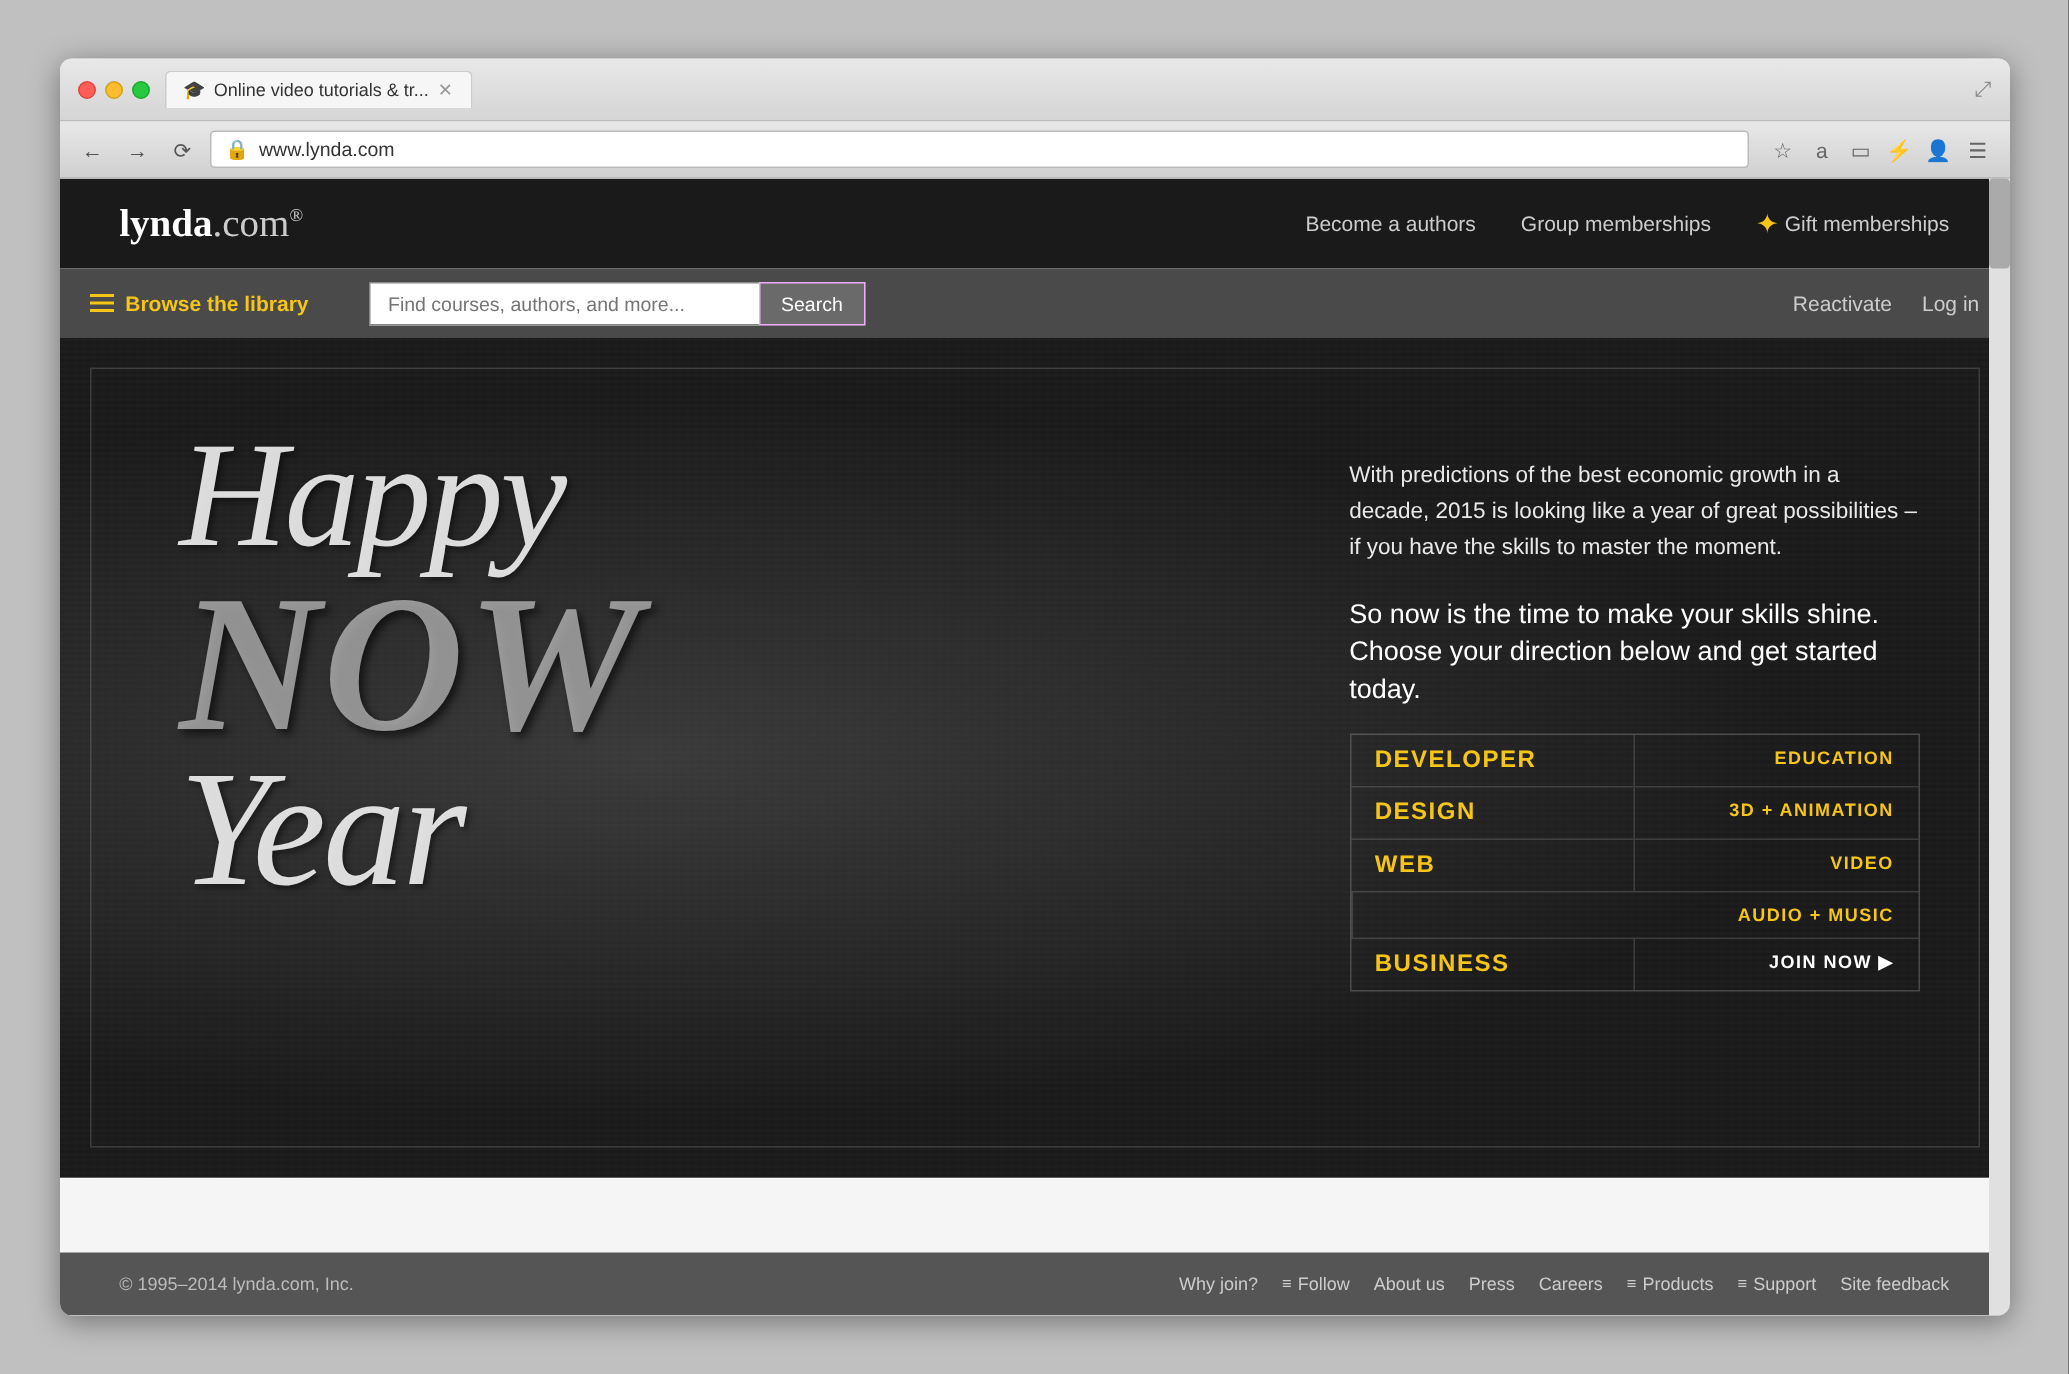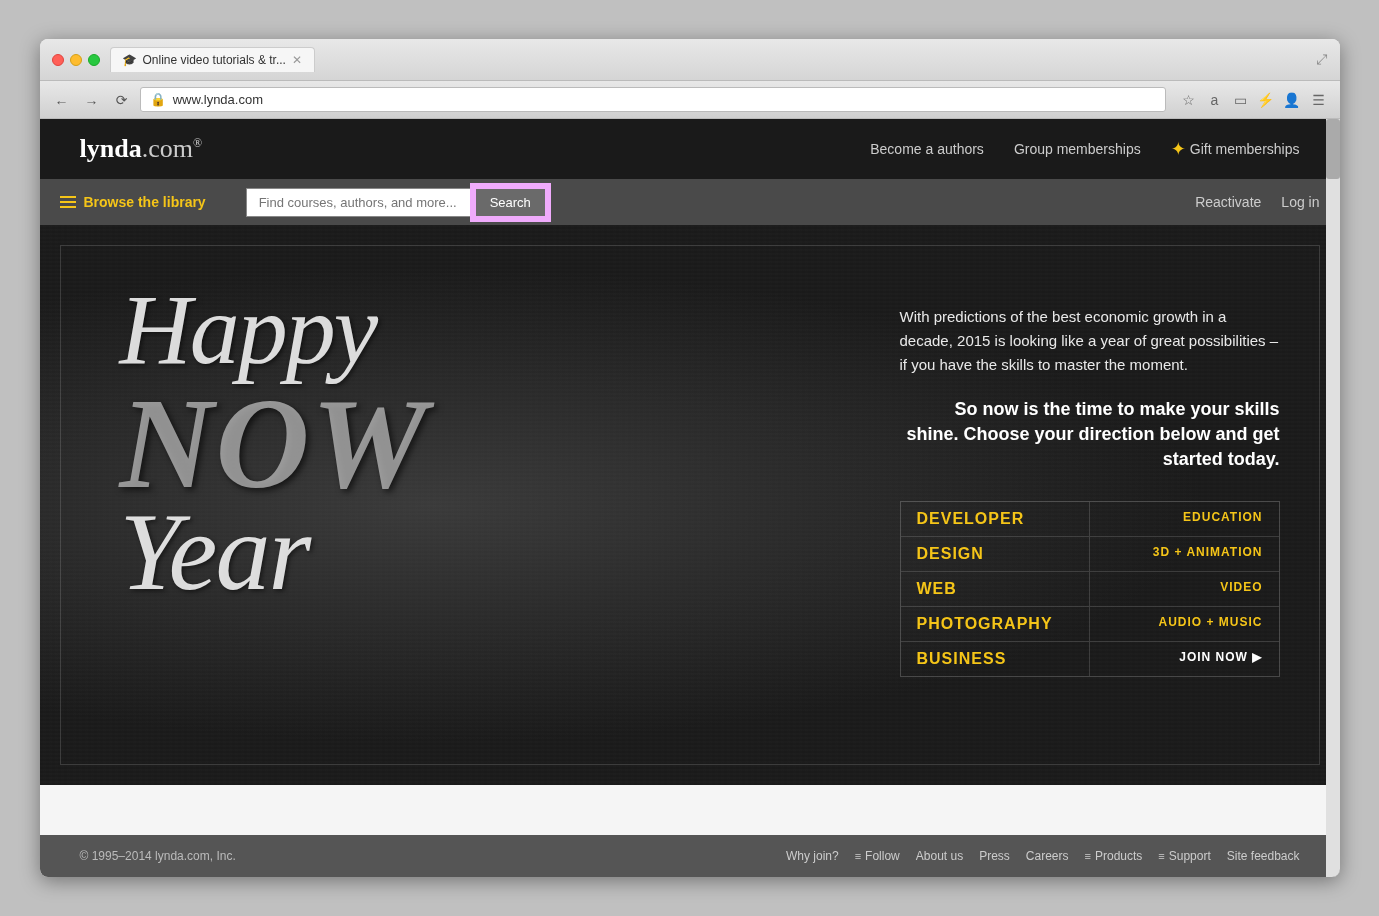--- a/index.html
+++ b/index.html
@@ -185,34 +185,34 @@
       display: block; width: 16px; height: 2px; background: #f5c518;
     }
 
     .search-form {
       display: flex;
       align-items: center;
       margin-left: 20px;
     }
 
     .search-input {
-      width: 224px;
+      width: 260px;
       padding: 6px 12px;
       border: 1px solid #888;
       border-right: none;
       font-size: 13px;
       background: white;
       color: #666;
     }
 
     .search-btn {
       padding: 6px 14px;
       background: #6a6a6a;
       color: white;
-      border: 6px solid #f0abfc;
+      border: 1px solid #f0abfc;
       font-size: 13px;
       cursor: pointer;
     }
 
     .secondary-nav-right {
       display: flex;
       align-items: center;
       gap: 20px;
     }
 
@@ -310,24 +310,24 @@
     .hero-description {
       color: rgba(255,255,255,0.9);
       font-size: 15px;
       line-height: 1.6;
       margin-bottom: 20px;
     }
 
     .hero-cta {
       color: white;
       font-size: 18px;
-      font-weight: bold;
-      text-align: right;
+      font-weight: normal;
+      text-align: left;
       line-height: 1.4;
-      margin-bottom: 28px;
+      margin-bottom: 16px;
     }
 
     .direction-row {
       display: flex;
     }
 
     .direction-left {
       flex: 1;
       padding: 8px 16px;
       color: #f5c518;
@@ -522,21 +522,20 @@
             </div>
             <div class="direction-row">
               <div class="direction-left">DESIGN</div>
               <div class="direction-right">3D + ANIMATION</div>
             </div>
             <div class="direction-row">
               <div class="direction-left">WEB</div>
               <div class="direction-right">VIDEO</div>
             </div>
             <div class="direction-row">
-              <div class="direction-left">PHOTOGRAPHY</div>
               <div class="direction-right">AUDIO + MUSIC</div>
             </div>
             <div class="direction-row direction-row-last">
               <div class="direction-left">BUSINESS</div>
               <div class="direction-right join-now">JOIN NOW ▶</div>
             </div>
           </div>
         </div>
       </div>
 

